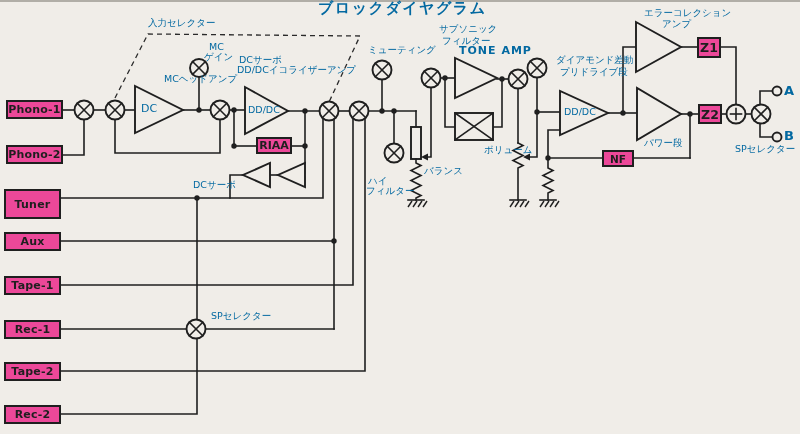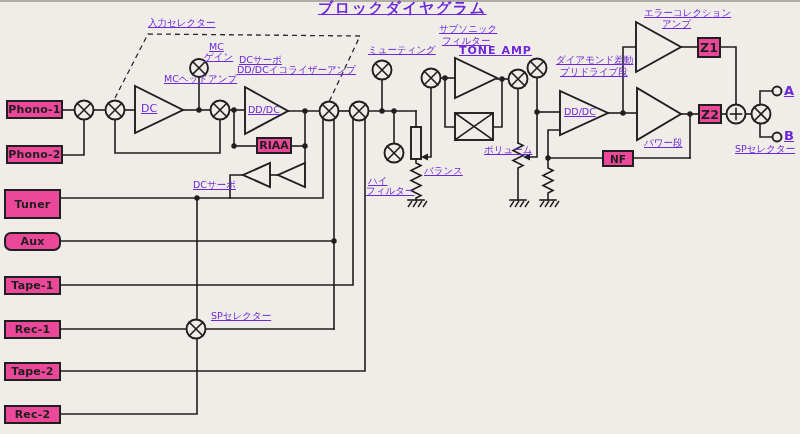--- a/index.html
+++ b/index.html
@@ -5,21 +5,21 @@
   html,body{margin:0;padding:0;}
   #page{position:relative;width:800px;height:434px;background:#f0ede8;overflow:hidden;
         font-family:"DejaVu Sans","Liberation Sans",sans-serif;color:#1f1f1f;}
   #linework{position:absolute;left:0;top:0;}
   .w{stroke:#1f1f1f;stroke-width:1.6;fill:none;stroke-linecap:square;}
   .sh{stroke:#1f1f1f;stroke-width:1.9;fill:#f0ede8;}
   .thin{stroke:#1f1f1f;stroke-width:1.4;fill:none;}
   .dot{fill:#1f1f1f;stroke:none;}
   .fillb{fill:#1f1f1f;stroke:none;}
   .dash{stroke:#2a2a2a;stroke-width:1.3;fill:none;stroke-dasharray:5 4;}
-  .lbl{position:absolute;font-size:9.5px;line-height:1.05;white-space:nowrap;color:#6d28d9;text-decoration:underline;}
+  .lbl{position:absolute;font-size:9.5px;line-height:1.05;white-space:nowrap;color:#0369a1;}
   .box{position:absolute;border:2px solid #1f1f1f;background:#ec4899;box-sizing:border-box;
        display:flex;align-items:center;justify-content:center;font-weight:700;}
   .inbox{font-size:11px;letter-spacing:.2px;}
   .titlelbl{font-size:15px;font-weight:700;letter-spacing:1.5px;text-align:center;}
   .latin{font-size:11px;font-weight:600;letter-spacing:1px;}
   .term{font-size:13px;font-weight:700;}
   .amptxt{font-size:9.5px;font-weight:500;}
 </style>
 </head>
 <body>
@@ -254,21 +254,21 @@
         <circle class="dot" cx="197" cy="198" r="2.7"></circle>
     <circle class="dot" cx="334" cy="241" r="2.7"></circle>
   </g>
 </svg>
 
 <div class="lbl titlelbl" style="left:318px;top:1px;width:164px;">ブロックダイヤグラム</div>
 
 <div class="box inbox" style="left:6px;top:100px;width:57px;height:19px;">Phono-1</div>
 <div class="box inbox" style="left:6px;top:145px;width:57px;height:19px;">Phono-2</div>
 <div class="box inbox" style="left:4px;top:189px;width:57px;height:30px;">Tuner</div>
-<div class="box inbox" style="left:4px;top:232px;width:57px;height:19px;border-radius:7px;">Aux</div>
+<div class="box inbox" style="left:4px;top:232px;width:57px;height:19px;">Aux</div>
 <div class="box inbox" style="left:4px;top:276px;width:57px;height:19px;">Tape-1</div>
 <div class="box inbox" style="left:4px;top:320px;width:57px;height:19px;">Rec-1</div>
 <div class="box inbox" style="left:4px;top:362px;width:57px;height:19px;">Tape-2</div>
 <div class="box inbox" style="left:4px;top:405px;width:57px;height:19px;">Rec-2</div>
 
 <div class="box" style="left:256px;top:137px;width:36px;height:17px;font-size:11px;">RIAA</div>
 <div class="box" style="left:602px;top:150px;width:32px;height:17px;font-size:10.5px;">NF</div>
 <div class="box" style="left:697px;top:37px;width:24px;height:21px;font-size:12.5px;">Z1</div>
 <div class="box" style="left:698px;top:104px;width:24px;height:20px;font-size:12.5px;">Z2</div>
 

